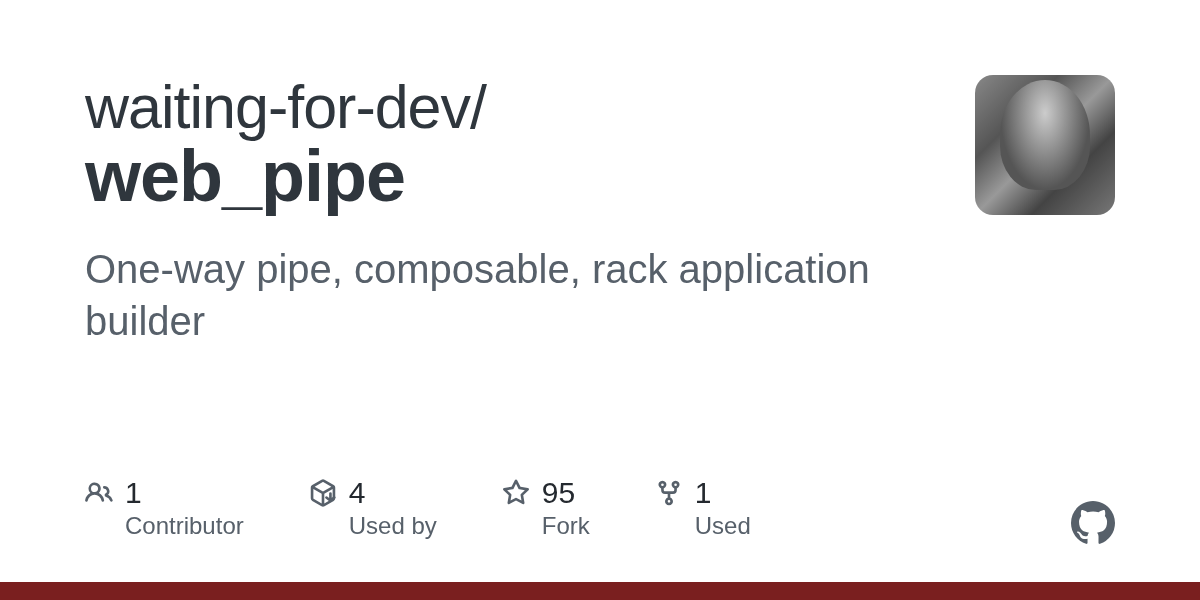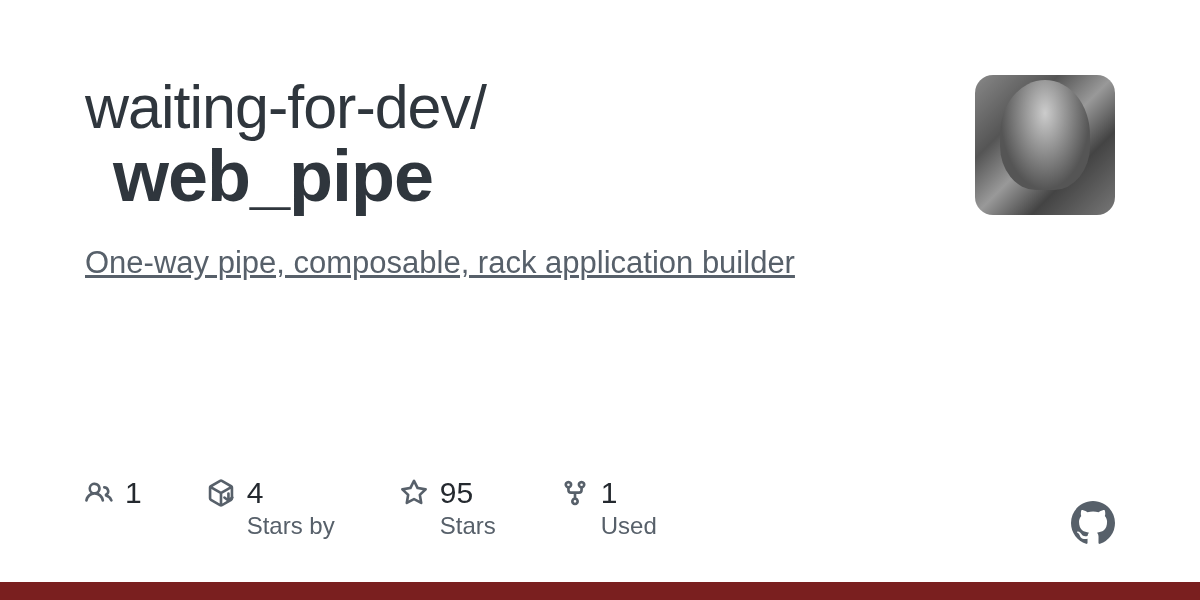--- a/index.html
+++ b/index.html
@@ -34,29 +34,27 @@
       color: #2f363d;
       line-height: 1.05;
       letter-spacing: -1px;
     }
     .repo-name {
       font-size: 72px;
       font-weight: 700;
       color: #2f363d;
       line-height: 1.05;
       letter-spacing: -1px;
-      margin-left: 28px;
     }
     .description {
       margin-top: 28px;
-      font-size: 31px;
+      font-size: 40px;
       font-weight: 400;
       color: #57606a;
       line-height: 1.3;
-      text-decoration: underline;
     }
     .avatar {
       width: 140px;
       height: 140px;
       border-radius: 18px;
       background: linear-gradient(135deg, #888 0%, #555 30%, #999 50%, #444 70%, #777 100%);
       flex-shrink: 0;
       position: relative;
       overflow: hidden;
     }
@@ -135,41 +133,42 @@
   </div>
 
   <div class="stats-row">
     <div class="stat">
       <div class="stat-top">
         <svg class="stat-icon" viewBox="0 0 16 16">
             <path d="M2 5.5a3.5 3.5 0 1 1 5.898 2.549 5.508 5.508 0 0 1 3.034 4.084.75.75 0 1 1-1.482.235 4 4 0 0 0-7.9 0 .75.75 0 0 1-1.482-.236A5.507 5.507 0 0 1 3.102 8.05 3.493 3.493 0 0 1 2 5.5ZM11 4a3.001 3.001 0 0 1 2.22 5.018 5.01 5.01 0 0 1 2.56 3.012.749.749 0 0 1-.885.954.752.752 0 0 1-.549-.514 3.507 3.507 0 0 0-2.522-2.372.75.75 0 0 1-.574-.73v-.352a.75.75 0 0 1 .416-.672A1.5 1.5 0 0 0 11 5.5.75.75 0 0 1 11 4Zm-5.5-.5a2 2 0 1 0-.001 3.999A2 2 0 0 0 5.5 3.5Z"></path>
           </svg>
         <span class="stat-count">1</span>
       </div>
+      <span class="stat-label">Contributor</span>
     </div>
 
     <div class="stat">
       <div class="stat-top">
         <svg class="stat-icon" viewBox="0 0 16 16">
             <path d="m8.878.392 5.25 3.045c.54.314.872.89.872 1.514v6.098a1.75 1.75 0 0 1-.872 1.514l-5.25 3.045a1.75 1.75 0 0 1-1.756 0l-5.25-3.045A1.75 1.75 0 0 1 1 11.049V4.951c0-.624.332-1.201.872-1.514L7.122.392a1.75 1.75 0 0 1 1.756 0ZM7.875 1.69l-4.63 2.685L8 7.133l4.755-2.758-4.63-2.685a.248.248 0 0 0-.25 0ZM2.5 5.677v5.372c0 .09.047.171.125.216l4.625 2.683V8.432Zm6.25 8.271 4.625-2.683a.25.25 0 0 0 .125-.216V5.677L8.75 8.432Z"></path>
             <path d="M13.5 9.25a.75.75 0 0 1 1.5 0v2.5l1-.75a.75.75 0 0 1 .9 1.2l-2.25 1.688a.75.75 0 0 1-.9 0L11.5 12.2a.75.75 0 1 1 .9-1.2l1.1.825Z" transform="translate(-2 -1)"></path>
           </svg>
         <span class="stat-count">4</span>
       </div>
-      <span class="stat-label">Stars by</span>
+      <span class="stat-label">Used by</span>
     </div>
 
     <div class="stat">
       <div class="stat-top">
         <svg class="stat-icon" viewBox="0 0 16 16">
             <path d="M8 .25a.75.75 0 0 1 .673.418l1.882 3.815 4.21.612a.75.75 0 0 1 .416 1.279l-3.046 2.97.719 4.192a.751.751 0 0 1-1.088.791L8 12.347l-3.766 1.98a.75.75 0 0 1-1.088-.79l.72-4.194L.818 6.374a.75.75 0 0 1 .416-1.28l4.21-.611L7.327.668A.75.75 0 0 1 8 .25Zm0 2.445L6.615 5.5a.75.75 0 0 1-.564.41l-3.097.45 2.24 2.184a.75.75 0 0 1 .216.664l-.528 3.084 2.769-1.456a.75.75 0 0 1 .698 0l2.77 1.456-.53-3.084a.75.75 0 0 1 .216-.664l2.24-2.183-3.096-.45a.75.75 0 0 1-.564-.41L8 2.694Z"></path>
           </svg>
         <span class="stat-count">95</span>
       </div>
-      <span class="stat-label">Stars</span>
+      <span class="stat-label">Fork</span>
     </div>
 
     <div class="stat">
       <div class="stat-top">
         <svg class="stat-icon" viewBox="0 0 16 16">
             <path d="M5 5.372v.878c0 .414.336.75.75.75h4.5a.75.75 0 0 0 .75-.75v-.878a2.25 2.25 0 1 1 1.5 0v.878a2.25 2.25 0 0 1-2.25 2.25h-1.5v2.128a2.251 2.251 0 1 1-1.5 0V8.5h-1.5A2.25 2.25 0 0 1 3.5 6.25v-.878a2.25 2.25 0 1 1 1.5 0ZM5 3.25a.75.75 0 1 0-1.5 0 .75.75 0 0 0 1.5 0Zm6.75.75a.75.75 0 1 0 0-1.5.75.75 0 0 0 0 1.5Zm-3 8.75a.75.75 0 1 0-1.5 0 .75.75 0 0 0 1.5 0Z"></path>
           </svg>
         <span class="stat-count">1</span>
       </div>
       <span class="stat-label">Used</span>

